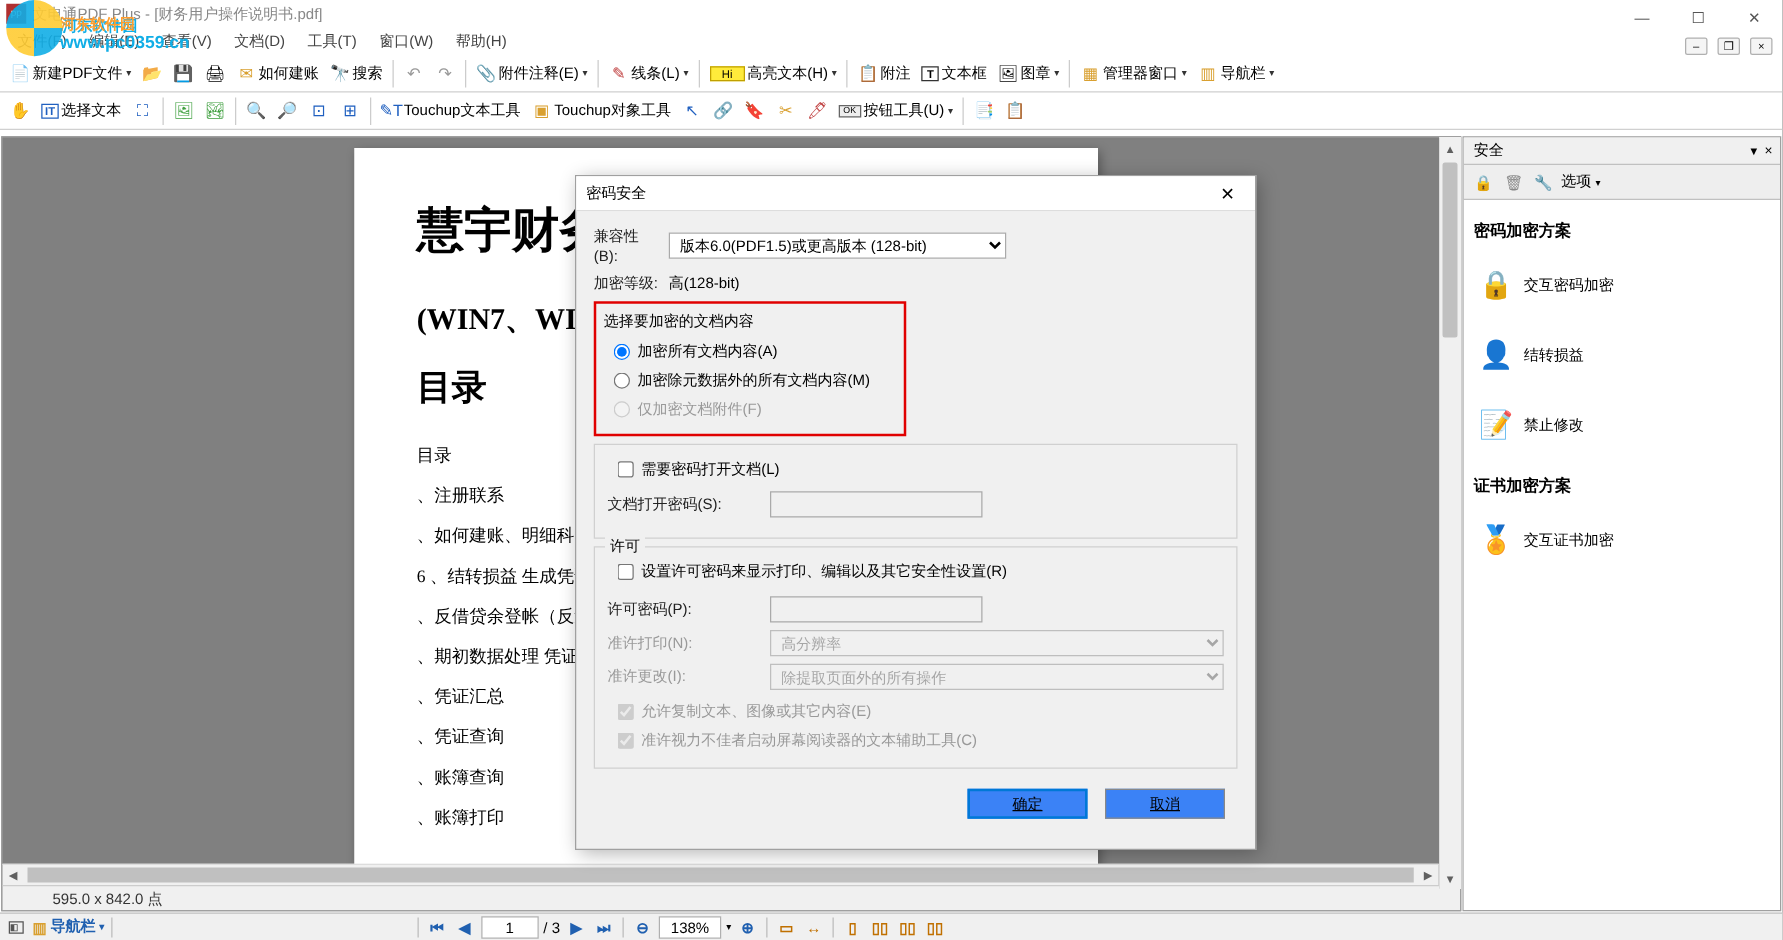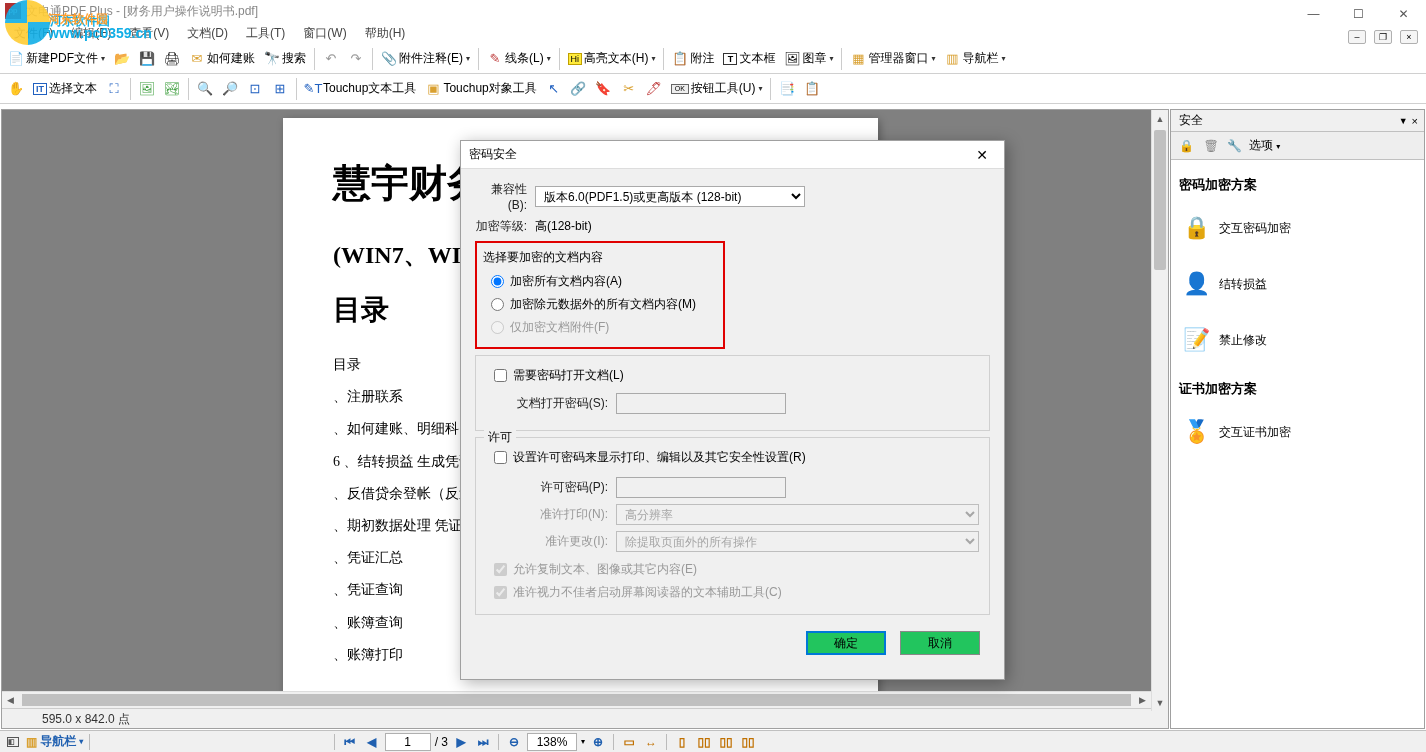--- a/index.html
+++ b/index.html
@@ -52,31 +52,31 @@
 .bottom-bar .sep { width: 1px; height: 16px; background: #bbb; margin: 0 2px; }
 .bb-input { width: 46px; height: 18px; border: 1px solid #b0b0b0; text-align: center; background: #fff; }
 .bb-btn { width: 18px; height: 18px; display: flex; align-items: center; justify-content: center; color: #2060b0; font-weight: bold; }
 
 .dialog-overlay { position: absolute; top: 0; left: 0; right: 0; bottom: 0; z-index: 500; }
 .dialog { position: absolute; left: 460px; top: 140px; width: 545px; background: #f0f0f0; border: 1px solid #a0a0a0; box-shadow: 3px 3px 15px rgba(0,0,0,0.3); }
 .dlg-title { height: 28px; display: flex; align-items: center; padding: 0 8px; background: #fff; border-bottom: 1px solid #ddd; }
 .dlg-title .x { margin-left: auto; width: 28px; height: 24px; display: flex; align-items: center; justify-content: center; font-size: 14px; }
 .dlg-body { padding: 12px 14px; }
 .dlg-row { display: flex; align-items: center; margin-bottom: 6px; }
-.dlg-row label { width: 130px; text-align: right; padding-right: 8px; color: #222; }
+.dlg-row label { width: 130px; text-align: left; padding-right: 8px; color: #222; }
 .dlg-row select, .dlg-row input[type=text], .dlg-row input[type=password] { flex: 1; height: 21px; border: 1px solid #aaa; background: #fff; padding: 0 4px; }
 .dlg-row select:disabled, .dlg-row input:disabled { background: #f0f0f0; color: #888; }
 .dlg-group { border: 1px solid #d0d0d0; margin: 6px 0; padding: 8px 10px 10px; position: relative; }
 .dlg-group.hl { border: 2px solid #e00000; }
 .dlg-group-title { position: absolute; top: -9px; left: 8px; background: #f0f0f0; padding: 0 4px; }
 .dlg-radio, .dlg-check { display: flex; align-items: center; gap: 6px; padding: 3px 8px; }
 .dlg-radio input, .dlg-check input { width: 13px; height: 13px; }
 .dlg-check.disabled, .dlg-radio.disabled { color: #999; }
 .dlg-footer { display: flex; justify-content: flex-end; gap: 14px; padding: 10px 10px 12px; }
-.dlg-footer button { width: 80px; height: 24px; border: 1px solid #888; background: #22c55e; }
+.dlg-footer button { width: 96px; height: 24px; border: 1px solid #888; background: #3b82f6; text-decoration: underline; }
 .dlg-footer button.primary { border: 2px solid #0078d7; }
 
 .scrollbar-v { position: absolute; right: 0; top: 0; bottom: 17px; width: 17px; background: #f0f0f0; border-left: 1px solid #ddd; }
 .scrollbar-v .thumb { position: absolute; left: 2px; right: 2px; top: 20px; height: 140px; background: #c0c0c0; border-radius: 2px; }
 .scrollbar-v .arr { position: absolute; left: 0; right: 0; height: 17px; display: flex; align-items: center; justify-content: center; color: #606060; font-size: 9px; }
 .scrollbar-h { position: absolute; bottom: 0; left: 0; right: 17px; height: 17px; background: #f0f0f0; border-top: 1px solid #ddd; }
 .scrollbar-h .thumb { position: absolute; top: 2px; bottom: 2px; left: 20px; width: 200px; background: #c0c0c0; }
 .scrollbar-h .arr { position: absolute; top: 0; bottom: 0; width: 17px; display: flex; align-items: center; justify-content: center; color: #606060; font-size: 9px; }
 </style>
 </head>
@@ -150,21 +150,21 @@
       <span class="dd">▾</span>
     </div>
   <div class="sep"></div>
   <div class="tb-btn">
       <span class="ico" style="color:#c04040">✎</span>
       <span>线条(L)</span>
       <span class="dd">▾</span>
     </div>
   <div class="sep"></div>
   <div class="tb-btn">
-      <span class="ico" style="background:#ffeb3b;width:14px;height:12px;border:1px solid #c0a000;font-size:9px;color:#000">Hi</span>
+      <span class="ico" style="background:#ffeb3b;width:28px;height:12px;border:1px solid #c0a000;font-size:9px;color:#000">Hi</span>
       <span>高亮文本(H)</span>
       <span class="dd">▾</span>
     </div>
   <div class="sep"></div>
   <div class="tb-btn">
       <span class="ico" style="color:#d9a030">📋</span>
       <span>附注</span>
     </div>
   <div class="tb-btn">
       <span class="ico" style="border:1px solid #333;width:14px;height:12px;font-size:9px;font-weight:bold">T</span>

